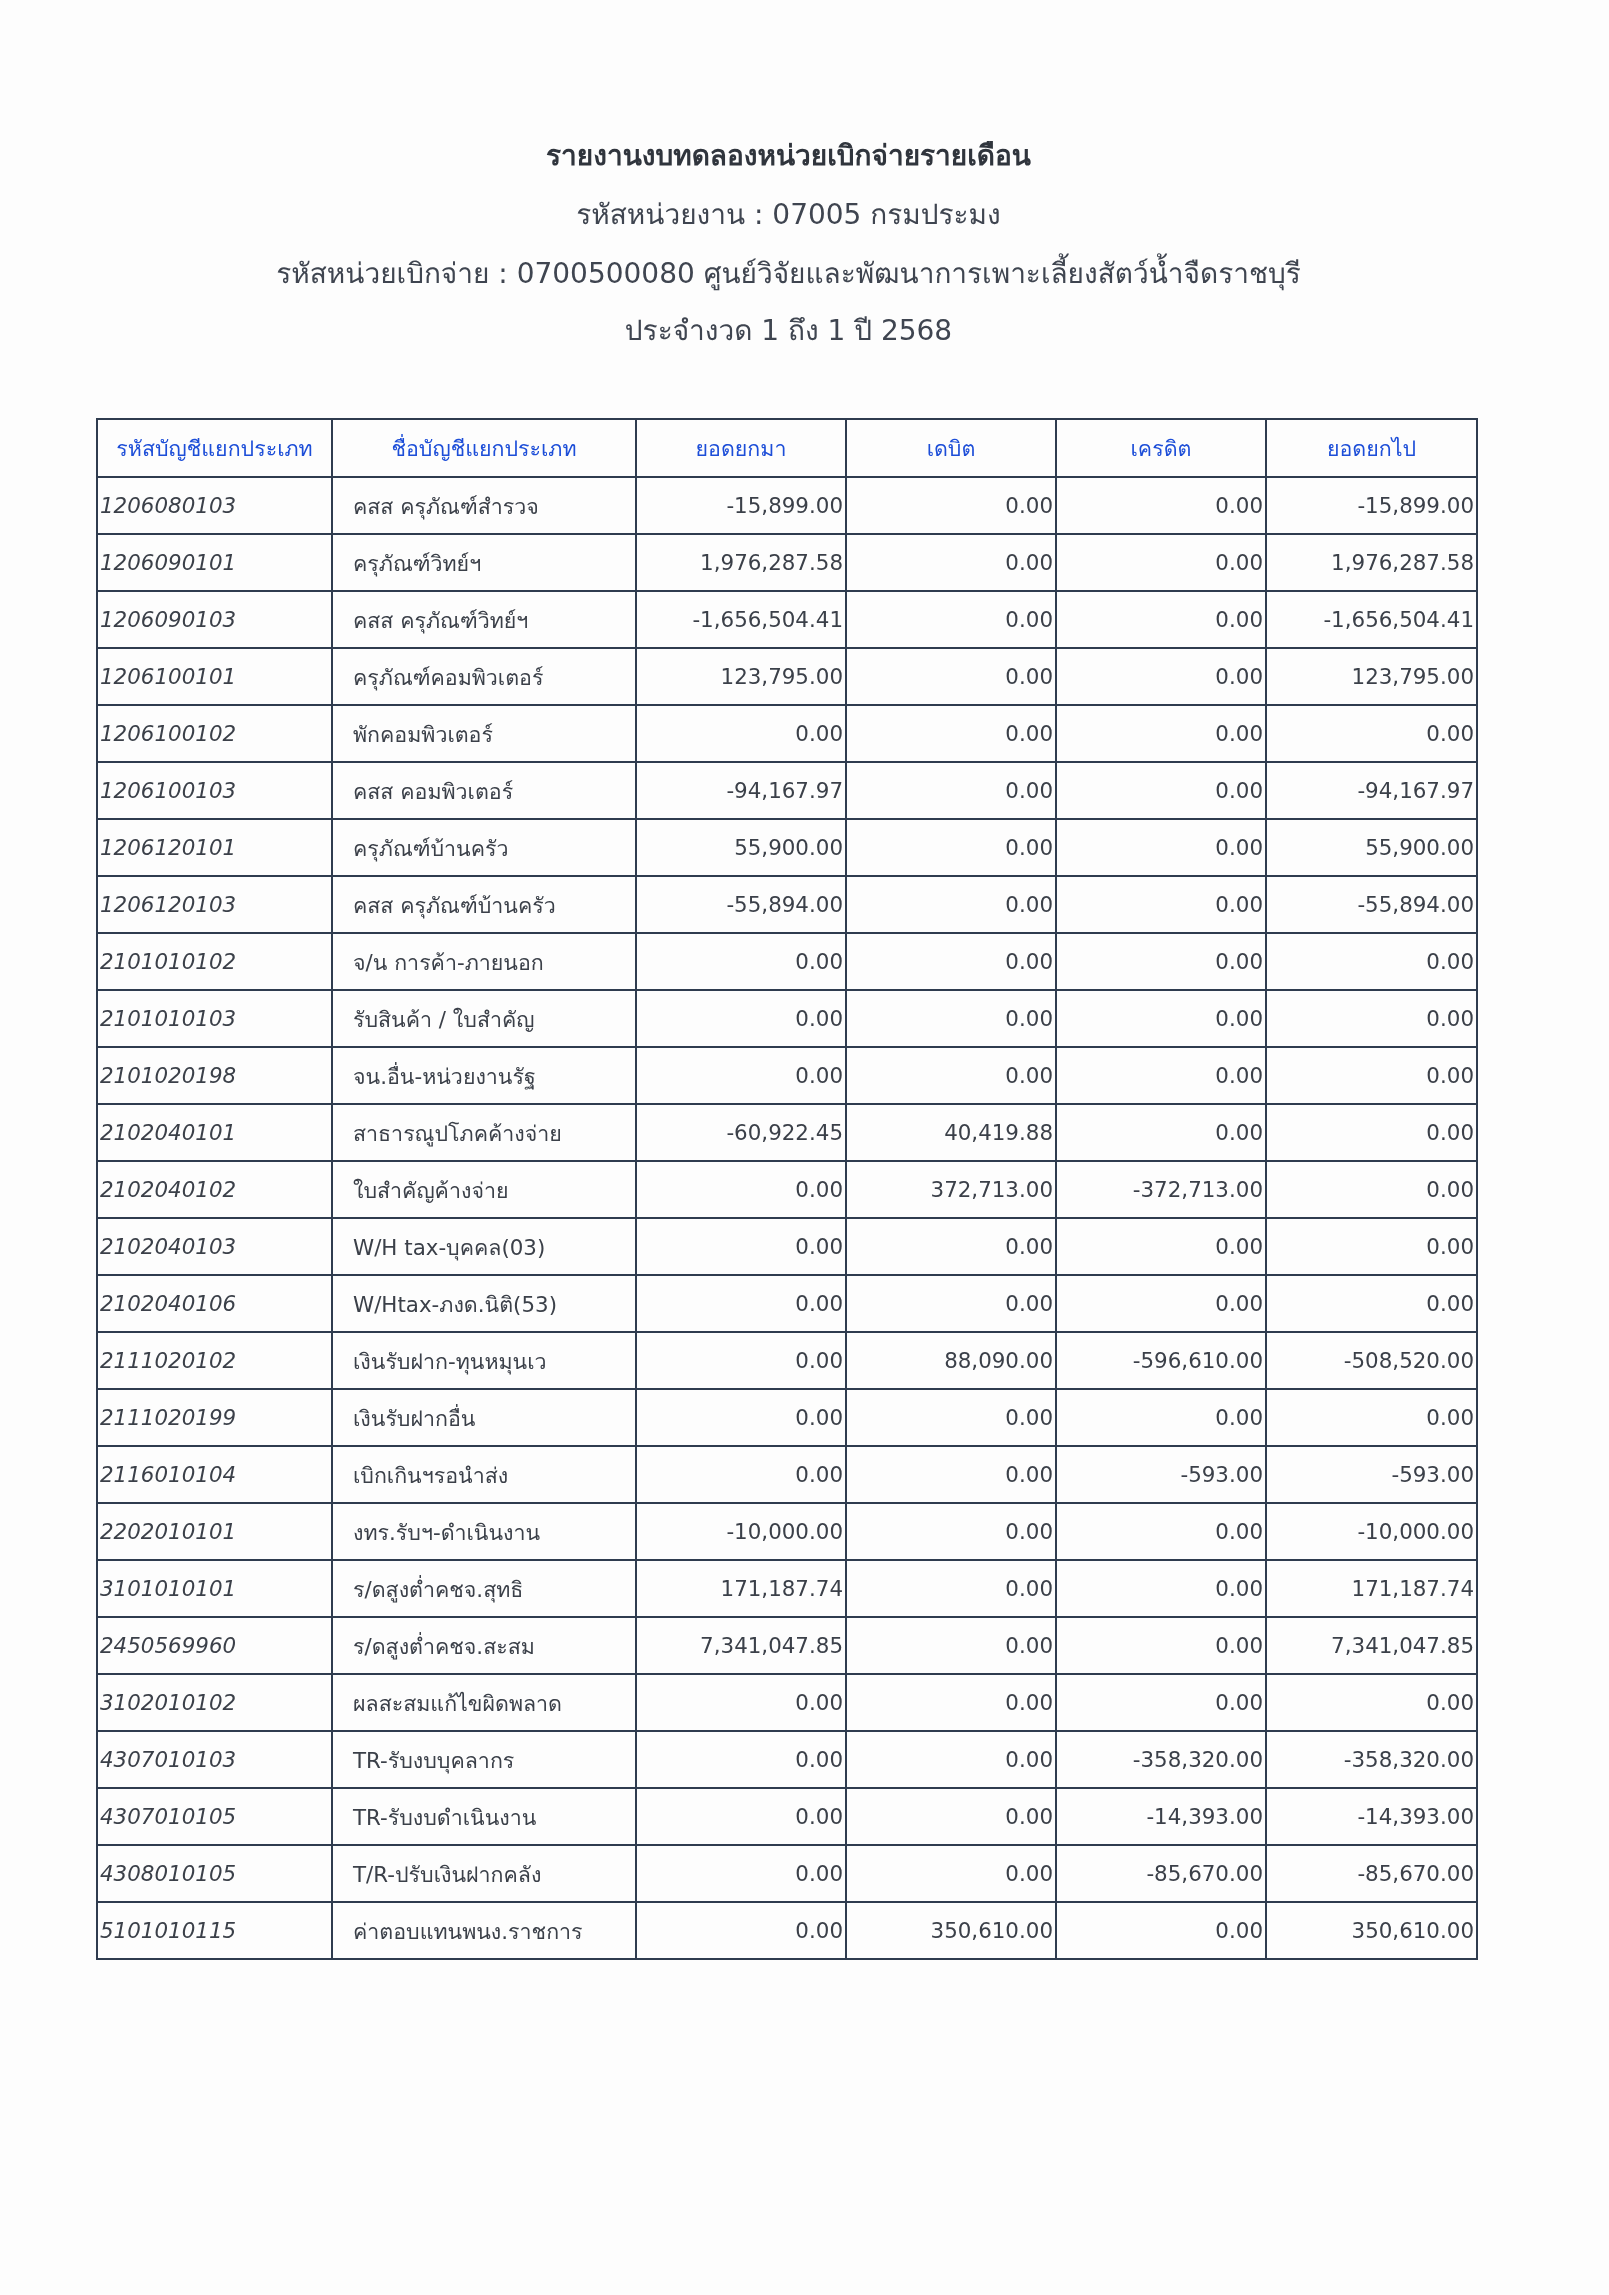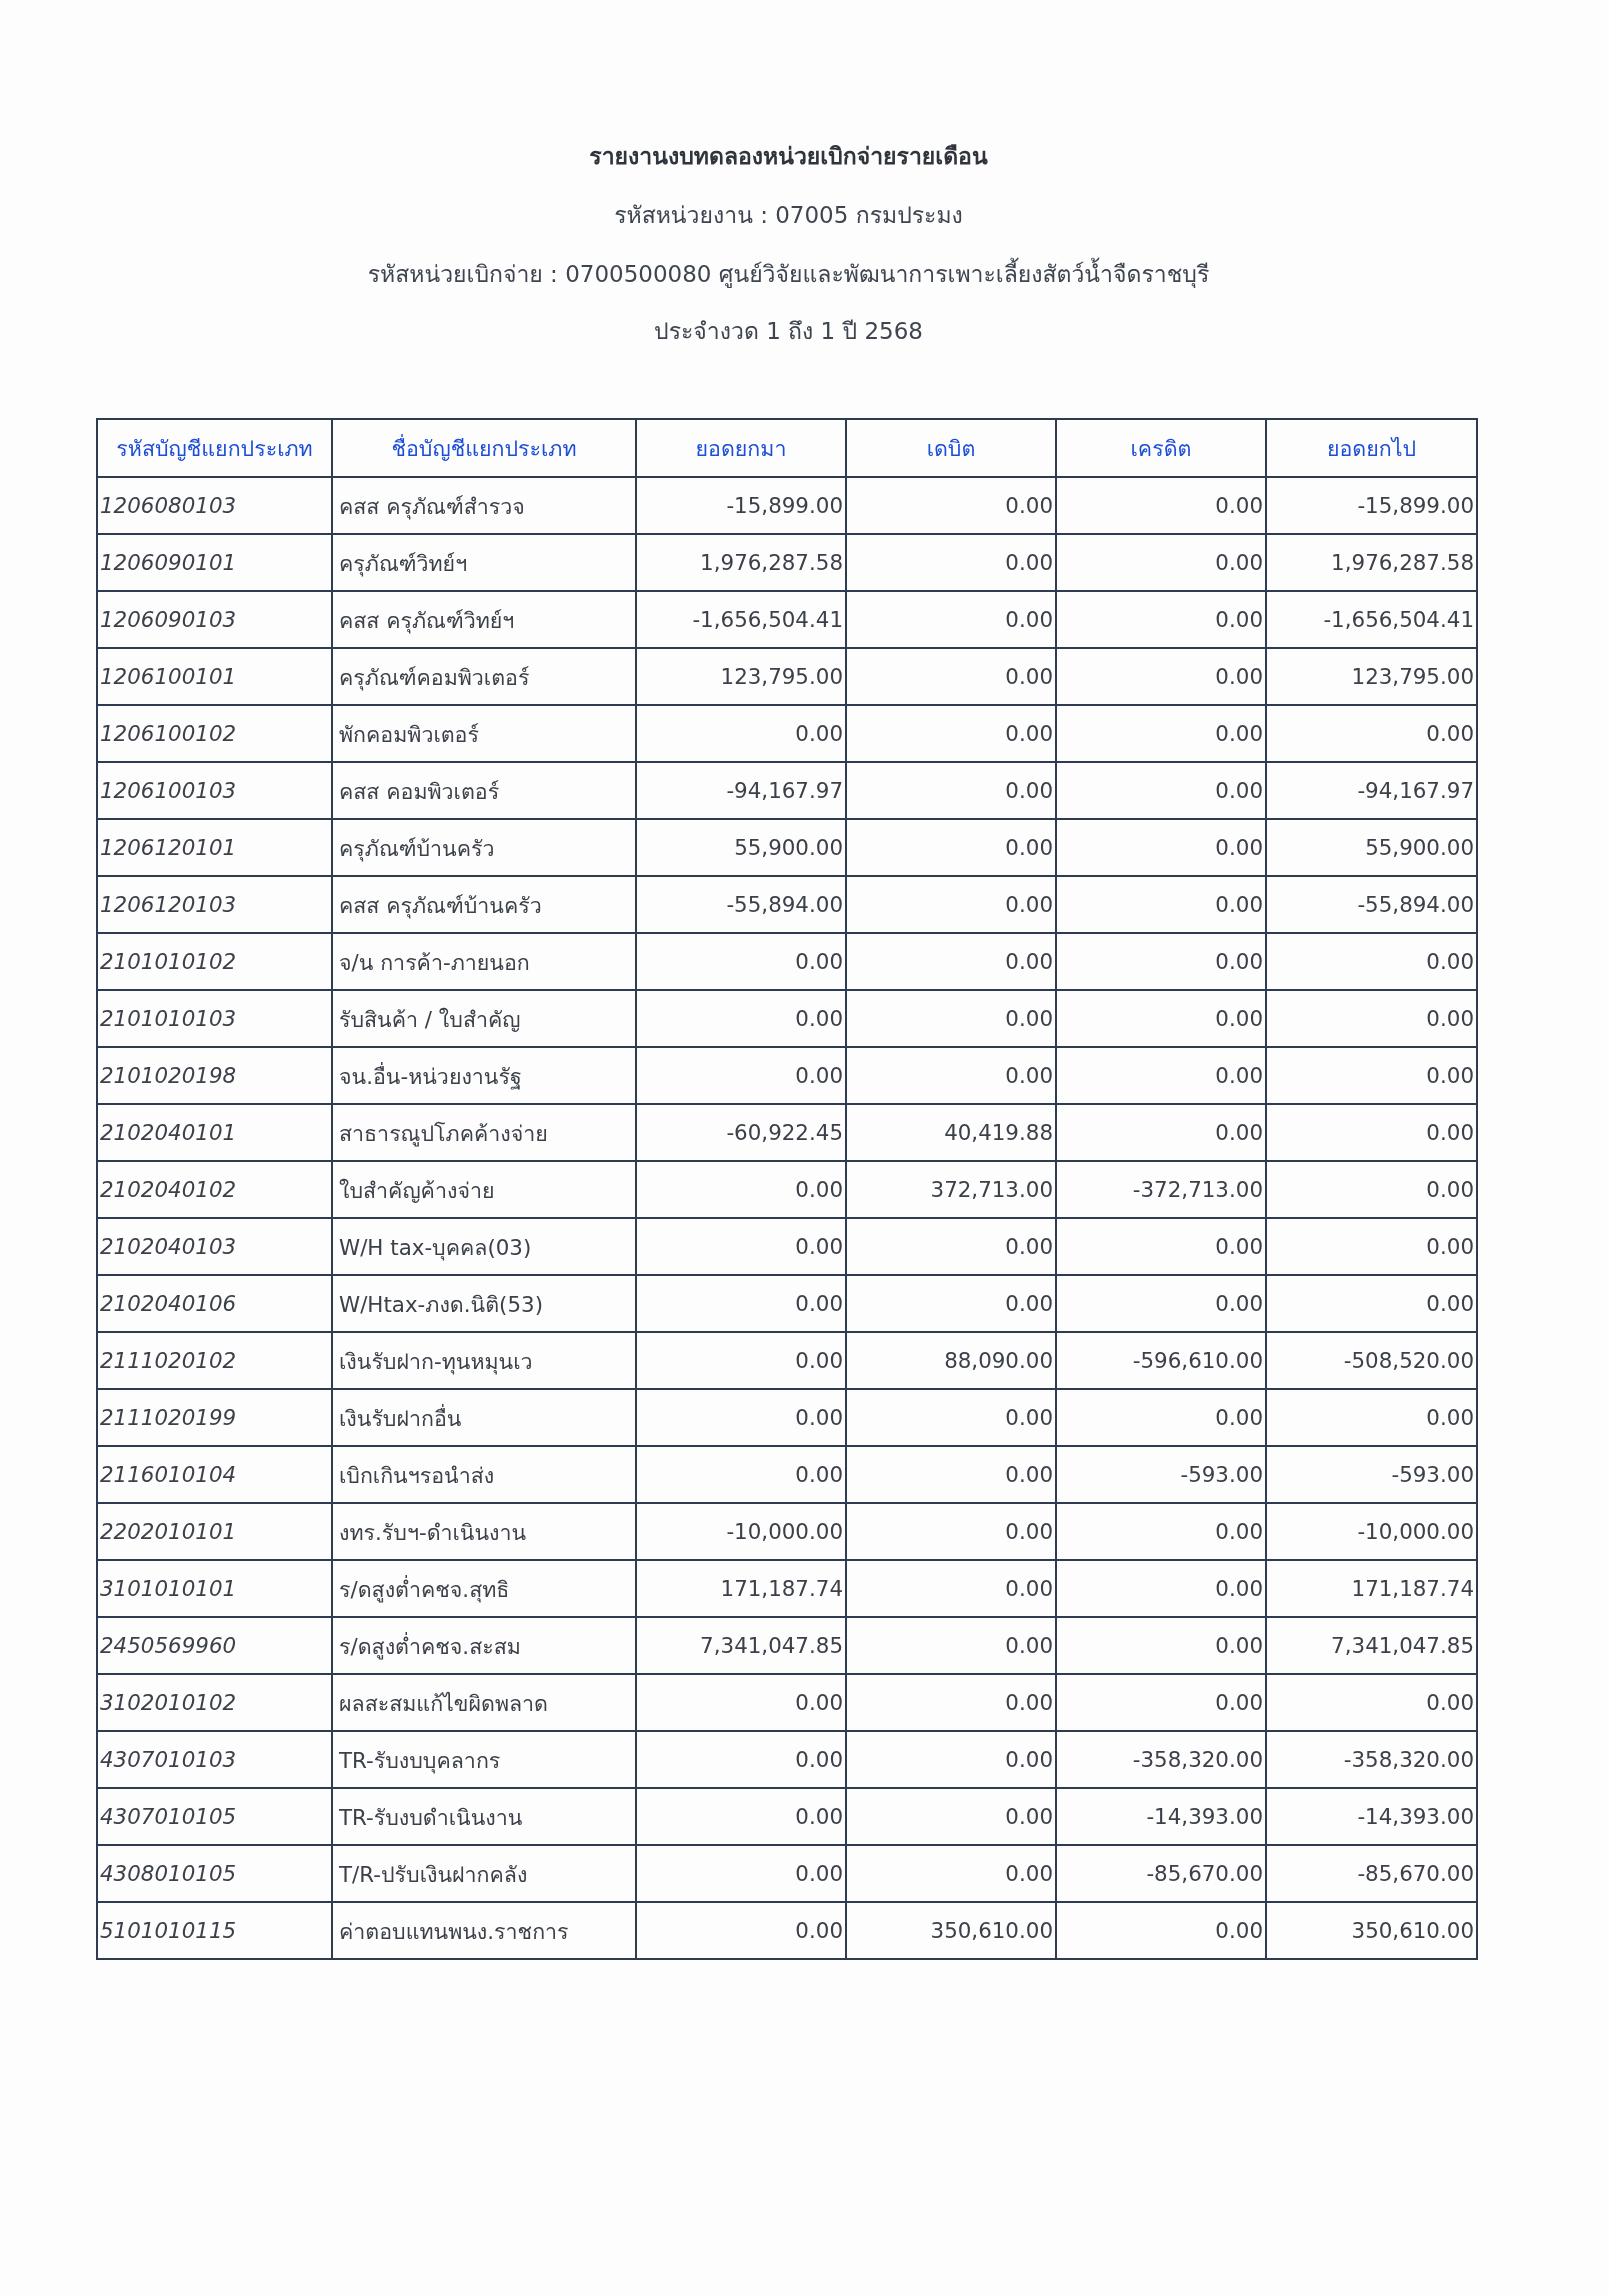--- a/index.html
+++ b/index.html
@@ -13,21 +13,21 @@
       position: relative;
       overflow: hidden;
       font-family: "DejaVu Sans", "Liberation Sans", sans-serif;
       color: #3b4049;
     }
     .hdr-line {
       position: absolute;
       left: 0;
       width: 1577px;
       text-align: center;
-      font-size: 23px;
+      font-size: 28px;
       line-height: 32px;
       white-space: nowrap;
       color: #3f4550;
     }
     .hdr-title { top: 140px; font-weight: bold; color: #30353d; }
     .hdr-agency { top: 199px; }
     .hdr-unit { top: 258px; }
     .hdr-period { top: 315px; }
 
     table.tb {
@@ -54,21 +54,21 @@
       box-sizing: border-box;
       color: #3b4049;
     }
     table.tb th {
       height: 58px;
       text-align: center;
       color: #1d4ed8;
     }
     table.tb td { height: 57px; }
     table.tb td.code { text-align: left; padding-left: 2px; font-style: italic; }
-    table.tb td.name { text-align: left; padding-left: 6px; }
+    table.tb td.name { text-align: left; padding-left: 20px; }
     table.tb td.num { text-align: right; padding-right: 2px; }
   </style>
 </head>
 <body>
 
 <div class="hdr-line hdr-title">รายงานงบทดลองหน่วยเบิกจ่ายรายเดือน</div>
 <div class="hdr-line hdr-agency">รหัสหน่วยงาน : 07005 กรมประมง</div>
 <div class="hdr-line hdr-unit">รหัสหน่วยเบิกจ่าย : 0700500080 ศูนย์วิจัยและพัฒนาการเพาะเลี้ยงสัตว์น้ำจืดราชบุรี</div>
 <div class="hdr-line hdr-period">ประจำงวด 1 ถึง 1 ปี 2568</div>
 

